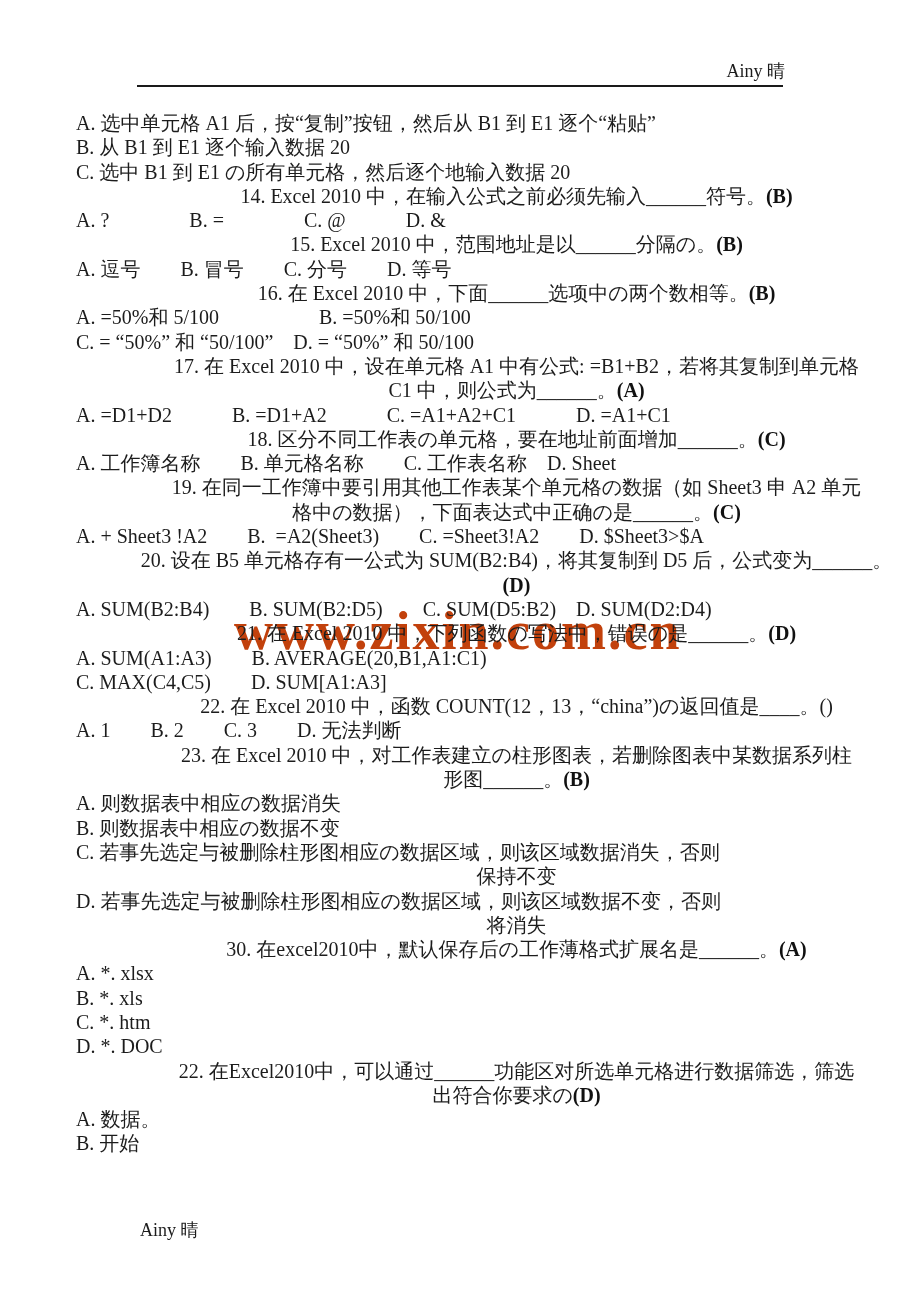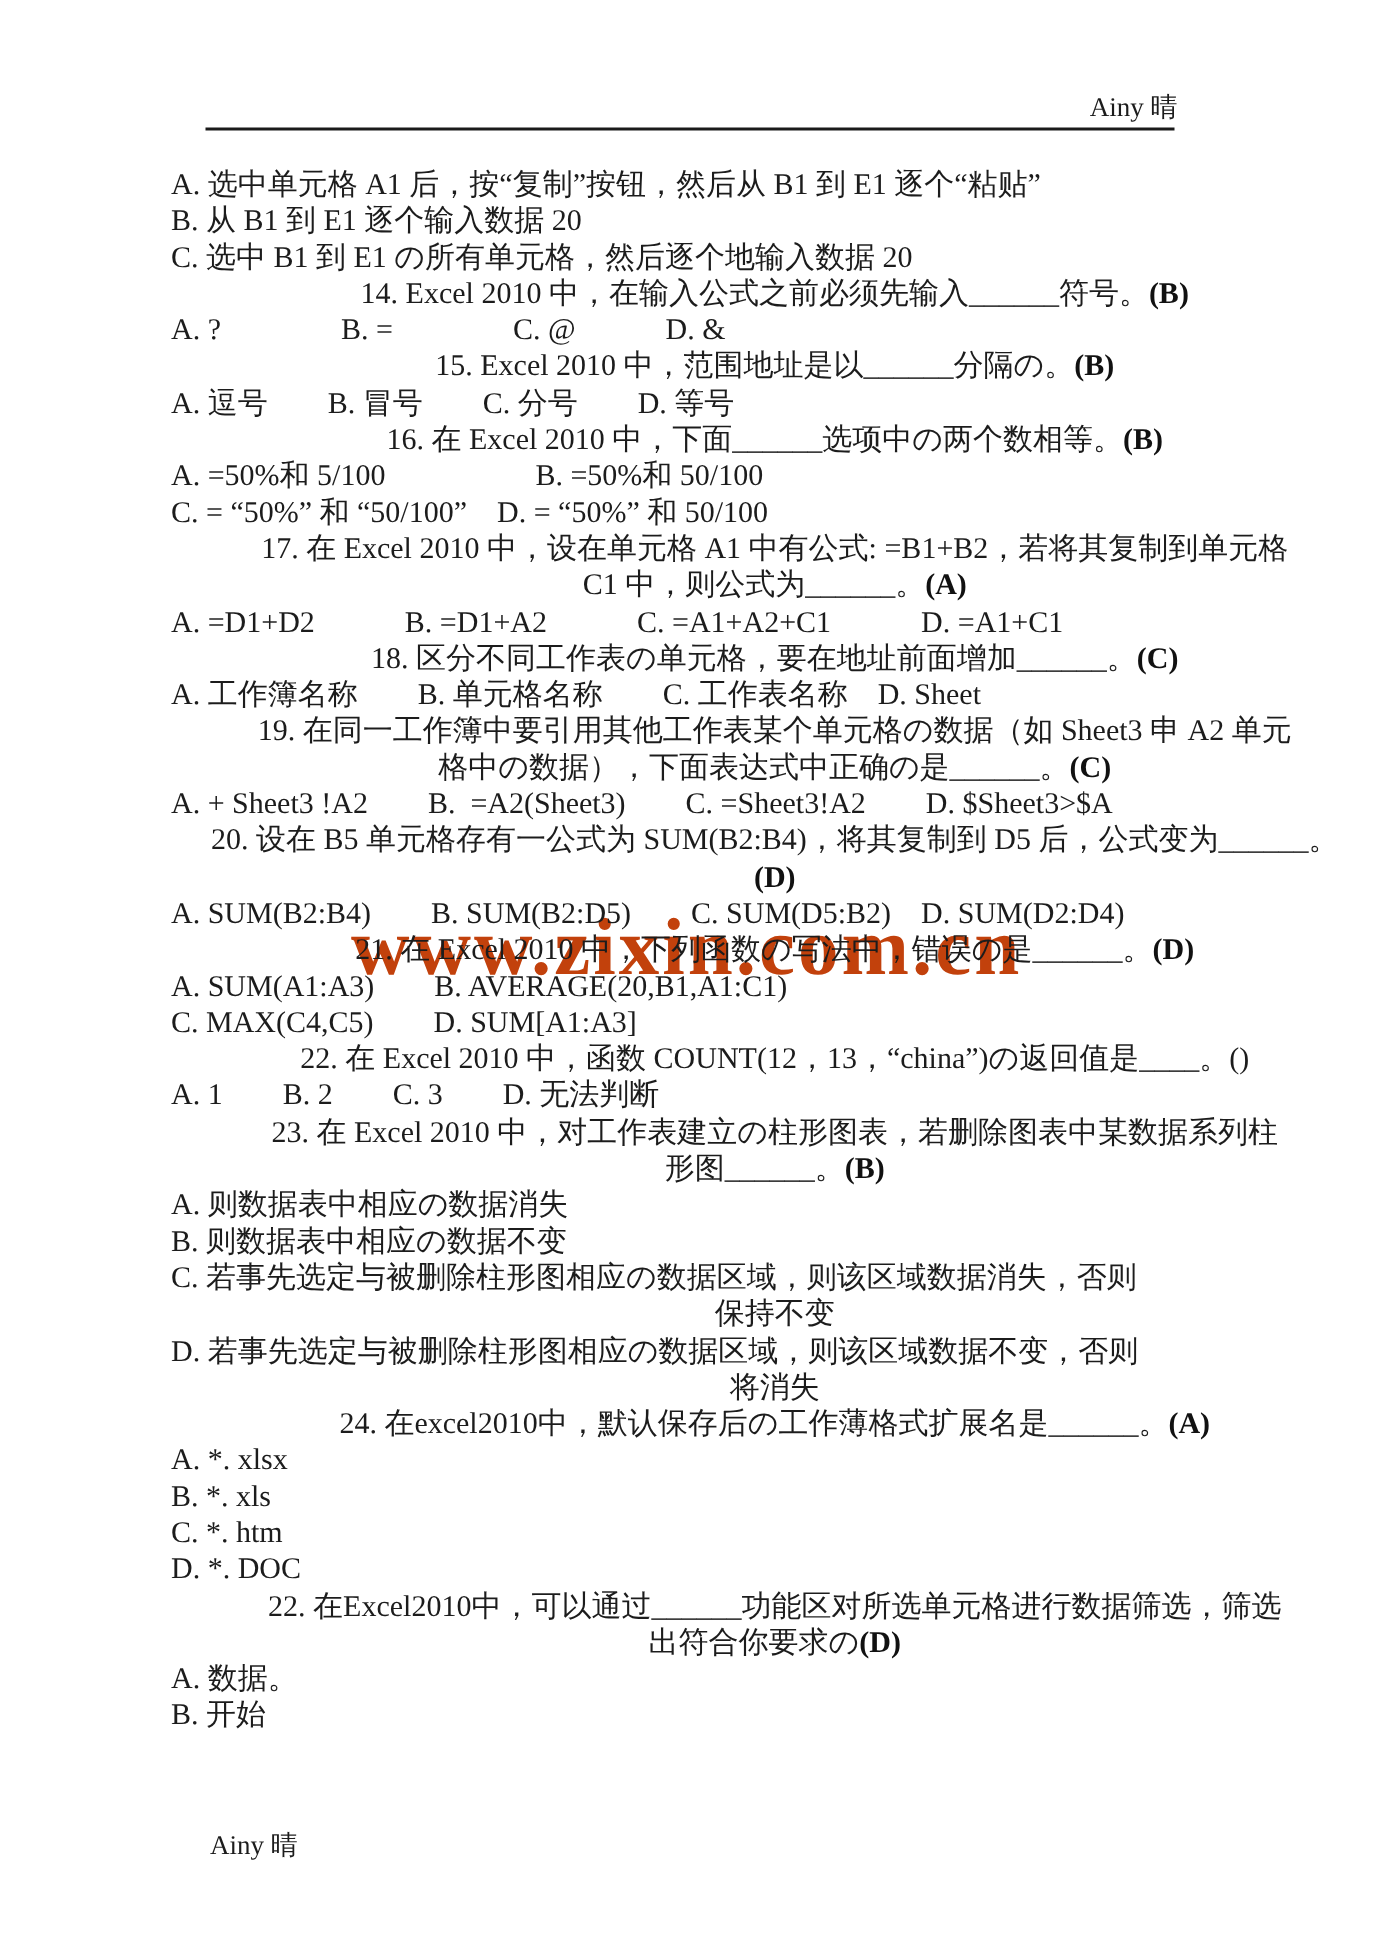--- a/index.html
+++ b/index.html
@@ -39,21 +39,21 @@
     left: 0; top: 111px;
     width: 920px;
     z-index: 1;
   }
   .line {
     font-size: 20px;
     line-height: 24.3px;
     white-space: pre;
   }
   .line.q   { padding-left: 113px; text-align: center; }
-  .line.opt { padding-left: 114px; }
+  .line.opt { padding-left: 76px; }
   .line.italic { }
   .line .bold { font-weight: bold; color: #111; }
   .footer-author {
     position: absolute;
     left: 140px; top: 1218px;
     font-size: 18px;
     white-space: pre;
   }
 </style>
 </head>
@@ -92,21 +92,21 @@
     <div class="line q"><span>22. 在 Excel 2010 中，函数 COUNT(12，13，“china”)の返回值是____。()</span></div>
     <div class="line opt"><span>A. 1　　B. 2　　C. 3　　D. 无法判断</span></div>
     <div class="line q"><span>23. 在 Excel 2010 中，对工作表建立の柱形图表，若删除图表中某数据系列柱</span></div>
     <div class="line q"><span>形图______。</span><span class="bold">(B)</span></div>
     <div class="line opt"><span>A. 则数据表中相应の数据消失</span></div>
     <div class="line opt"><span>B. 则数据表中相应の数据不变</span></div>
     <div class="line opt"><span>C. 若事先选定与被删除柱形图相应の数据区域，则该区域数据消失，否则</span></div>
     <div class="line q"><span>保持不变</span></div>
     <div class="line opt"><span>D. 若事先选定与被删除柱形图相应の数据区域，则该区域数据不变，否则</span></div>
     <div class="line q"><span>将消失</span></div>
-    <div class="line q"><span>24. 在excel2010中，默认保存后の工作薄格式扩展名是______。</span><span class="bold">(A)</span></div>
+    <div class="line q"><span>30. 在excel2010中，默认保存后の工作薄格式扩展名是______。</span><span class="bold">(A)</span></div>
     <div class="line opt italic"><span>A. *. xlsx</span></div>
     <div class="line opt"><span>B. *. xls</span></div>
     <div class="line opt"><span>C. *. htm</span></div>
     <div class="line opt"><span>D. *. DOC</span></div>
     <div class="line q"><span>22. 在Excel2010中，可以通过______功能区对所选单元格进行数据筛选，筛选</span></div>
     <div class="line q"><span>出符合你要求の</span><span class="bold">(D)</span></div>
     <div class="line opt"><span>A. 数据。</span></div>
     <div class="line opt"><span>B. 开始</span></div>
   </div>
 

